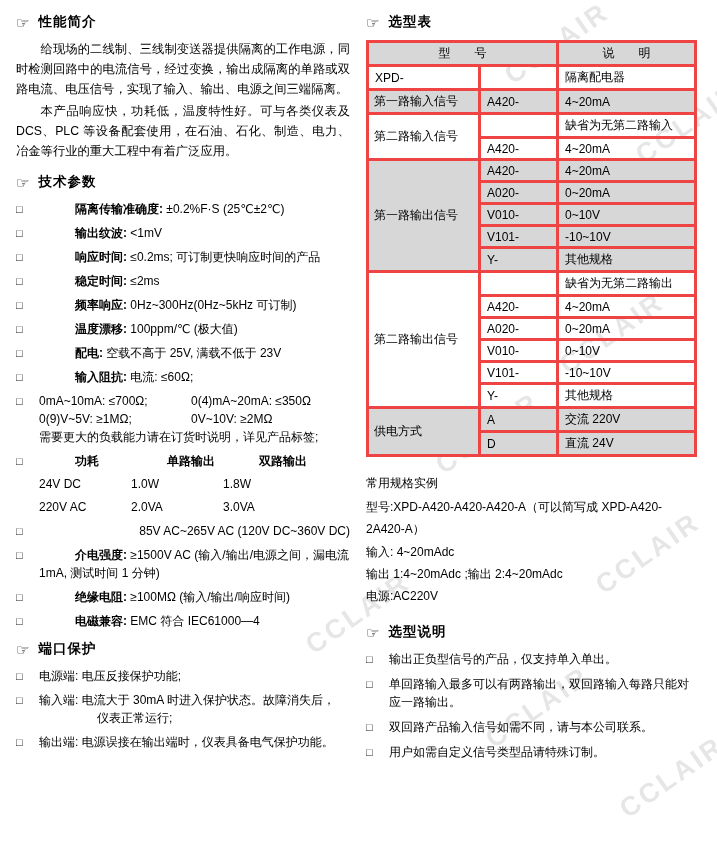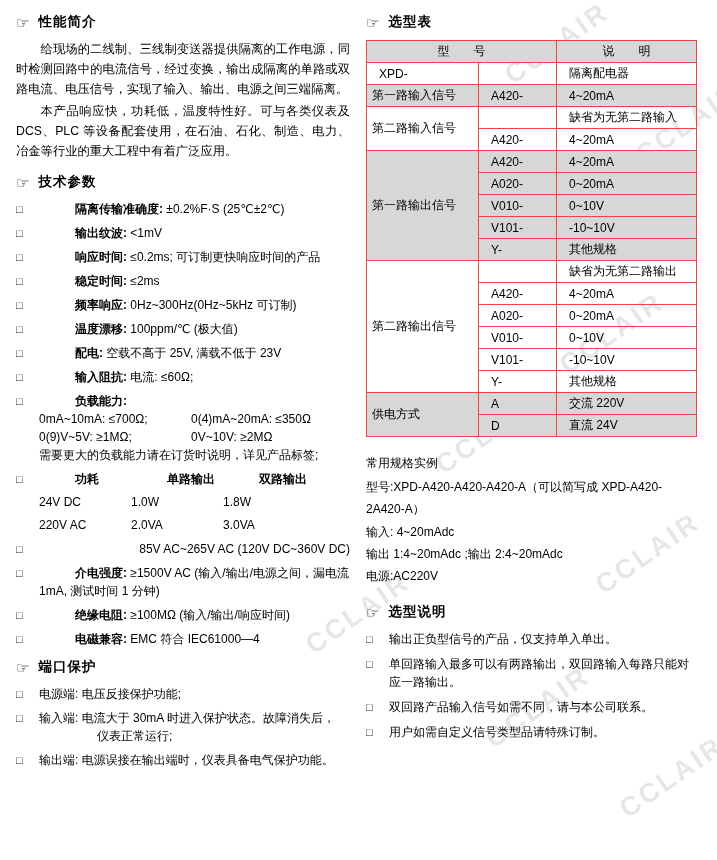--- a/index.html
+++ b/index.html
@@ -27,21 +27,21 @@
   .bullet { flex:none; width:23px; font-size:11px; padding-top:1px; color:#222; }
   .ptext { flex:1; }
   .plabel { font-weight:bold;margin-left:36px; }
   .imp-l2 { margin-left:64px; }
   .supply-l2 { margin-left:96px;text-align:right; }
   .load-row .load-c1 { display:inline-block; width:152px; }
   .power-grid { display:grid; grid-template-columns:92px 92px auto; row-gap:5px; }
 
   
   .sel-table { border-collapse:collapse; width:100%; margin-top:3px; font-size:12px; table-layout:fixed; }
-  .sel-table td { border:1px solid #ef4444; padding:2px 12px; height:22px; vertical-align:middle;
+  .sel-table td { border:3px solid #ef4444; padding:2px 6px; height:22px; vertical-align:middle;
                   overflow:hidden; white-space:nowrap; }
   .sel-table td.th { text-align:center; }
   .sel-table td.shade { background:#d7d7d7; }
   .sel-table td.glabel { padding-left:5px; }
 
   .example { margin-top:15px; font-size:12px; line-height:1.85; }
   .example .ex-title { margin-bottom:2px; }
 
   .notes-heading { margin-top:16px; }
   .note-item { display:flex; font-size:12px; line-height:1.5; margin-bottom:7px; }
@@ -111,21 +111,20 @@
         <div class="param">
           <span class="bullet">□</span>
           <div class="ptext">
             <div><span class="plabel">输入阻抗:</span> <span>电流: ≤60Ω;</span></div>
           </div>
         </div>
 
         <div class="param">
           <span class="bullet">□</span>
           <div class="ptext">
-            <div><span class="plabel">负载能力:</span></div>
             <div class="load-row"><span class="load-c1">0mA~10mA: ≤700Ω;</span><span>0(4)mA~20mA: ≤350Ω</span></div>
             <div class="load-row"><span class="load-c1">0(9)V~5V: ≥1MΩ;</span><span>0V~10V: ≥2MΩ</span></div>
             <div>需要更大的负载能力请在订货时说明，详见产品标签;</div>
           </div>
         </div>
 
         <div class="param">
           <span class="bullet">□</span>
           <div class="ptext">
             <div class="power-grid">

